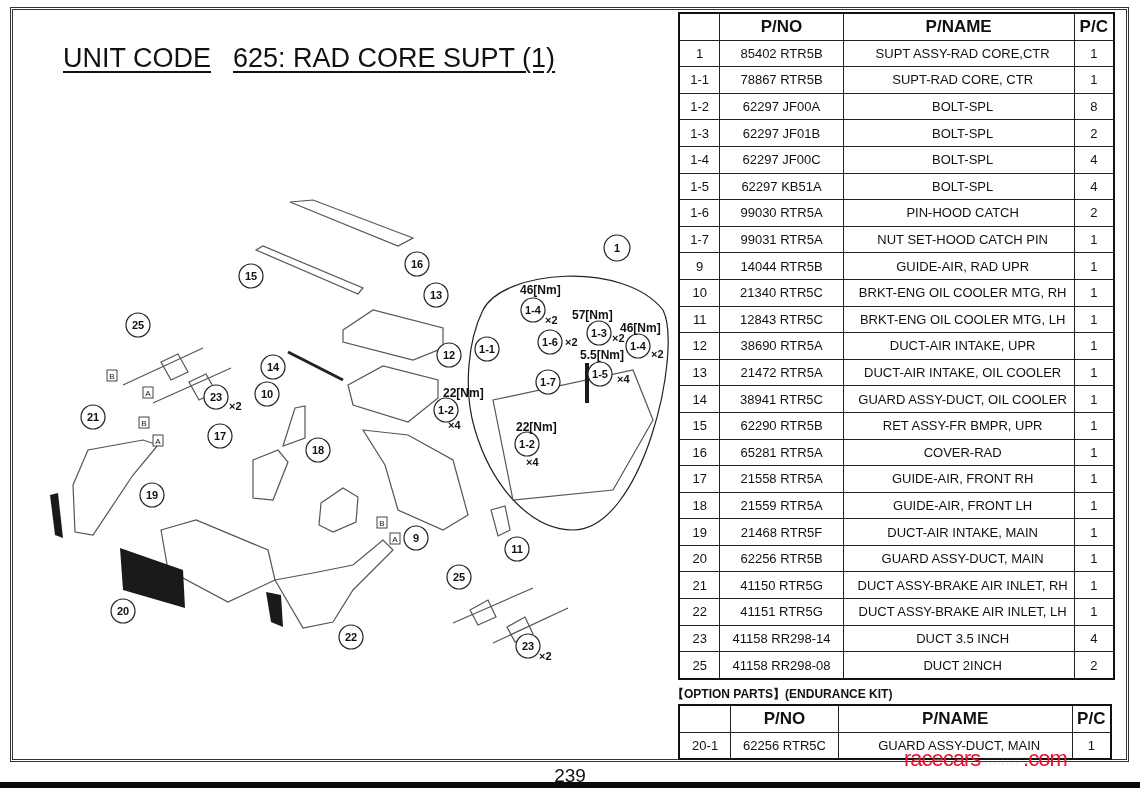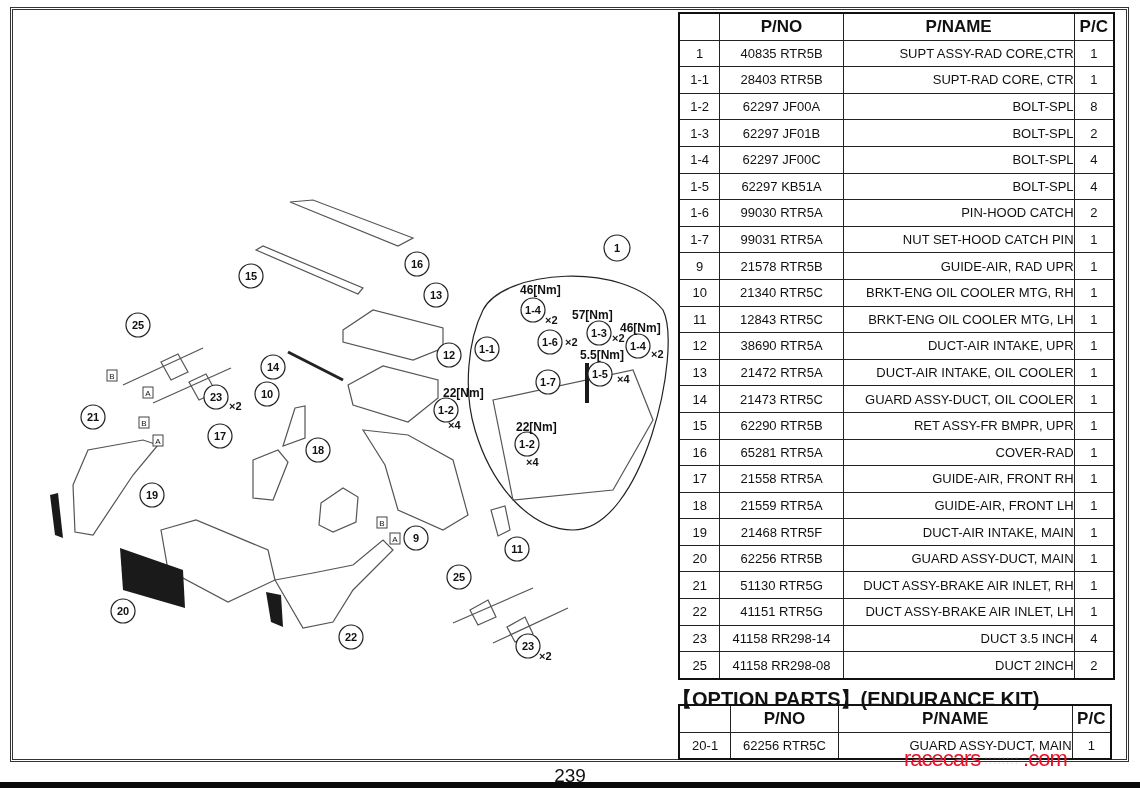--- a/index.html
+++ b/index.html
@@ -7,25 +7,25 @@
   .page-frame { position: absolute; left: 10px; top: 7px; width: 1119px; height: 755px; border: 3px double #333; box-sizing: border-box; }
   .diagram-area { position: absolute; left: 13px; top: 10px; width: 660px; height: 749px; }
   .title { position: absolute; left: 50px; top: 33px; font-size: 27px; letter-spacing: 0px; white-space: nowrap; }
   .title span { text-decoration: underline; text-underline-offset: 4px; text-decoration-thickness: 2px; }
   .title .unit-label { margin-right: 22px; }
   svg.diagram { position: absolute; left: 0; top: 0; }
   .callout text { font-family: "Liberation Sans", sans-serif; font-weight: bold; font-size: 11px; }
   table.parts { position: absolute; border-collapse: collapse; font-size: 13px; }
   table.parts th, table.parts td { border: 1.5px solid #222; text-align: center; padding: 0; height: 25.6px; }
   table.parts th { font-weight: bold; font-size: 17px; }
-  table.parts td.name { text-align: right; padding-left: 8px; }
+  table.parts td.name { text-align: center; padding-left: 8px; }
   table.parts td.small { font-size: 13px; }
   #main-table { left: 678px; top: 12px; width: 437px; border: 2px solid #111; }
   #main-table col.c1 { width: 41px; } #main-table col.c2 { width: 124px; } #main-table col.c3 { width: 232px; } #main-table col.c4 { width: 40px; }
-  .option-heading { position: absolute; left: 672px; top: 686px; font-size: 20px; font-weight: bold; white-space: nowrap; }
+  .option-heading { position: absolute; left: 672px; top: 686px; font-size: 12px; font-weight: bold; white-space: nowrap; }
   #option-table { left: 678px; top: 704px; width: 434px; border: 2px solid #111; }
   #option-table col.c1 { width: 52px; } #option-table col.c2 { width: 108px; } #option-table col.c3 { width: 235px; } #option-table col.c4 { width: 39px; }
   .page-number { position: absolute; left: 0; width: 1140px; top: 765px; text-align: center; font-size: 19px; box-sizing: border-box; }
   .bottom-bar { position: absolute; left: 0; top: 782px; width: 1140px; height: 6px; background: #0a0a0a; }
   .watermark { position: absolute; left: 904px; top: 746px; font-size: 22px; font-weight: normal; color: #e8102a; letter-spacing: -1px; white-space: nowrap; font-family: "Liberation Sans", sans-serif; }
   .watermark .dots { color: #ddd; font-size: 12px; letter-spacing: 1px; margin: 0 4px; vertical-align: middle; }
 </style>
 </head>
 <body>
 
@@ -76,20 +76,23 @@
     </g>
 
     <g fill="#1a1a1a">
       <path d="M37 485 L45 483 L50 528 L42 525 Z"></path>
       <path d="M107 538 L170 560 L172 598 L110 580 Z"></path>
       <path d="M253 582 L268 585 L270 617 L258 612 Z"></path>
       <rect x="572" y="353" width="4" height="40"></rect>
     </g>
   </svg>
 
+  <div class="title">
+    <span class="unit-label">UNIT CODE</span><span>625: RAD CORE SUPT (1)</span>
+  </div>
 </div>
 
 <svg style="position:absolute;left:0;top:0" width="1140" height="788">
   <g class="callout" fill="#fff" stroke="#222" stroke-width="1.2" id="callouts">
       <circle cx="617" cy="248" r="13"></circle>
       <text x="617" y="252" text-anchor="middle" fill="#111" stroke="none" font-size="11">1</text>
       <circle cx="487" cy="349" r="12"></circle>
       <text x="487" y="353" text-anchor="middle" fill="#111" stroke="none" font-size="10">1-1</text>
       <circle cx="446" cy="410" r="12"></circle>
       <text x="446" y="414" text-anchor="middle" fill="#111" stroke="none" font-size="10">1-2</text>
@@ -186,27 +189,27 @@
     <tr>
       <th></th>
       <th>P/NO</th>
       <th>P/NAME</th>
       <th>P/C</th>
     </tr>
   </thead>
   <tbody id="main-body">
       <tr>
         <td>1</td>
-        <td>40835 RTR5B</td>
+        <td>85402 RTR5B</td>
         <td class="name">SUPT ASSY-RAD CORE,CTR</td>
         <td>1</td>
       </tr>
       <tr>
         <td>1-1</td>
-        <td>28403 RTR5B</td>
+        <td>78867 RTR5B</td>
         <td class="name">SUPT-RAD CORE, CTR</td>
         <td>1</td>
       </tr>
       <tr>
         <td>1-2</td>
         <td>62297 JF00A</td>
         <td class="name">BOLT-SPL</td>
         <td>8</td>
       </tr>
       <tr>
@@ -234,21 +237,21 @@
         <td>2</td>
       </tr>
       <tr>
         <td>1-7</td>
         <td>99031 RTR5A</td>
         <td class="name">NUT SET-HOOD CATCH PIN</td>
         <td>1</td>
       </tr>
       <tr>
         <td>9</td>
-        <td>21578 RTR5B</td>
+        <td>14044 RTR5B</td>
         <td class="name">GUIDE-AIR, RAD UPR</td>
         <td>1</td>
       </tr>
       <tr>
         <td>10</td>
         <td>21340 RTR5C</td>
         <td class="name small">BRKT-ENG OIL COOLER MTG, RH</td>
         <td>1</td>
       </tr>
       <tr>
@@ -264,21 +267,21 @@
         <td>1</td>
       </tr>
       <tr>
         <td>13</td>
         <td>21472 RTR5A</td>
         <td class="name small">DUCT-AIR INTAKE, OIL COOLER</td>
         <td>1</td>
       </tr>
       <tr>
         <td>14</td>
-        <td>21473 RTR5C</td>
+        <td>38941 RTR5C</td>
         <td class="name small">GUARD ASSY-DUCT, OIL COOLER</td>
         <td>1</td>
       </tr>
       <tr>
         <td>15</td>
         <td>62290 RTR5B</td>
         <td class="name">RET ASSY-FR BMPR, UPR</td>
         <td>1</td>
       </tr>
       <tr>
@@ -306,21 +309,21 @@
         <td>1</td>
       </tr>
       <tr>
         <td>20</td>
         <td>62256 RTR5B</td>
         <td class="name">GUARD ASSY-DUCT, MAIN</td>
         <td>1</td>
       </tr>
       <tr>
         <td>21</td>
-        <td>51130 RTR5G</td>
+        <td>41150 RTR5G</td>
         <td class="name small">DUCT ASSY-BRAKE AIR INLET, RH</td>
         <td>1</td>
       </tr>
       <tr>
         <td>22</td>
         <td>41151 RTR5G</td>
         <td class="name small">DUCT ASSY-BRAKE AIR INLET, LH</td>
         <td>1</td>
       </tr>
       <tr>

